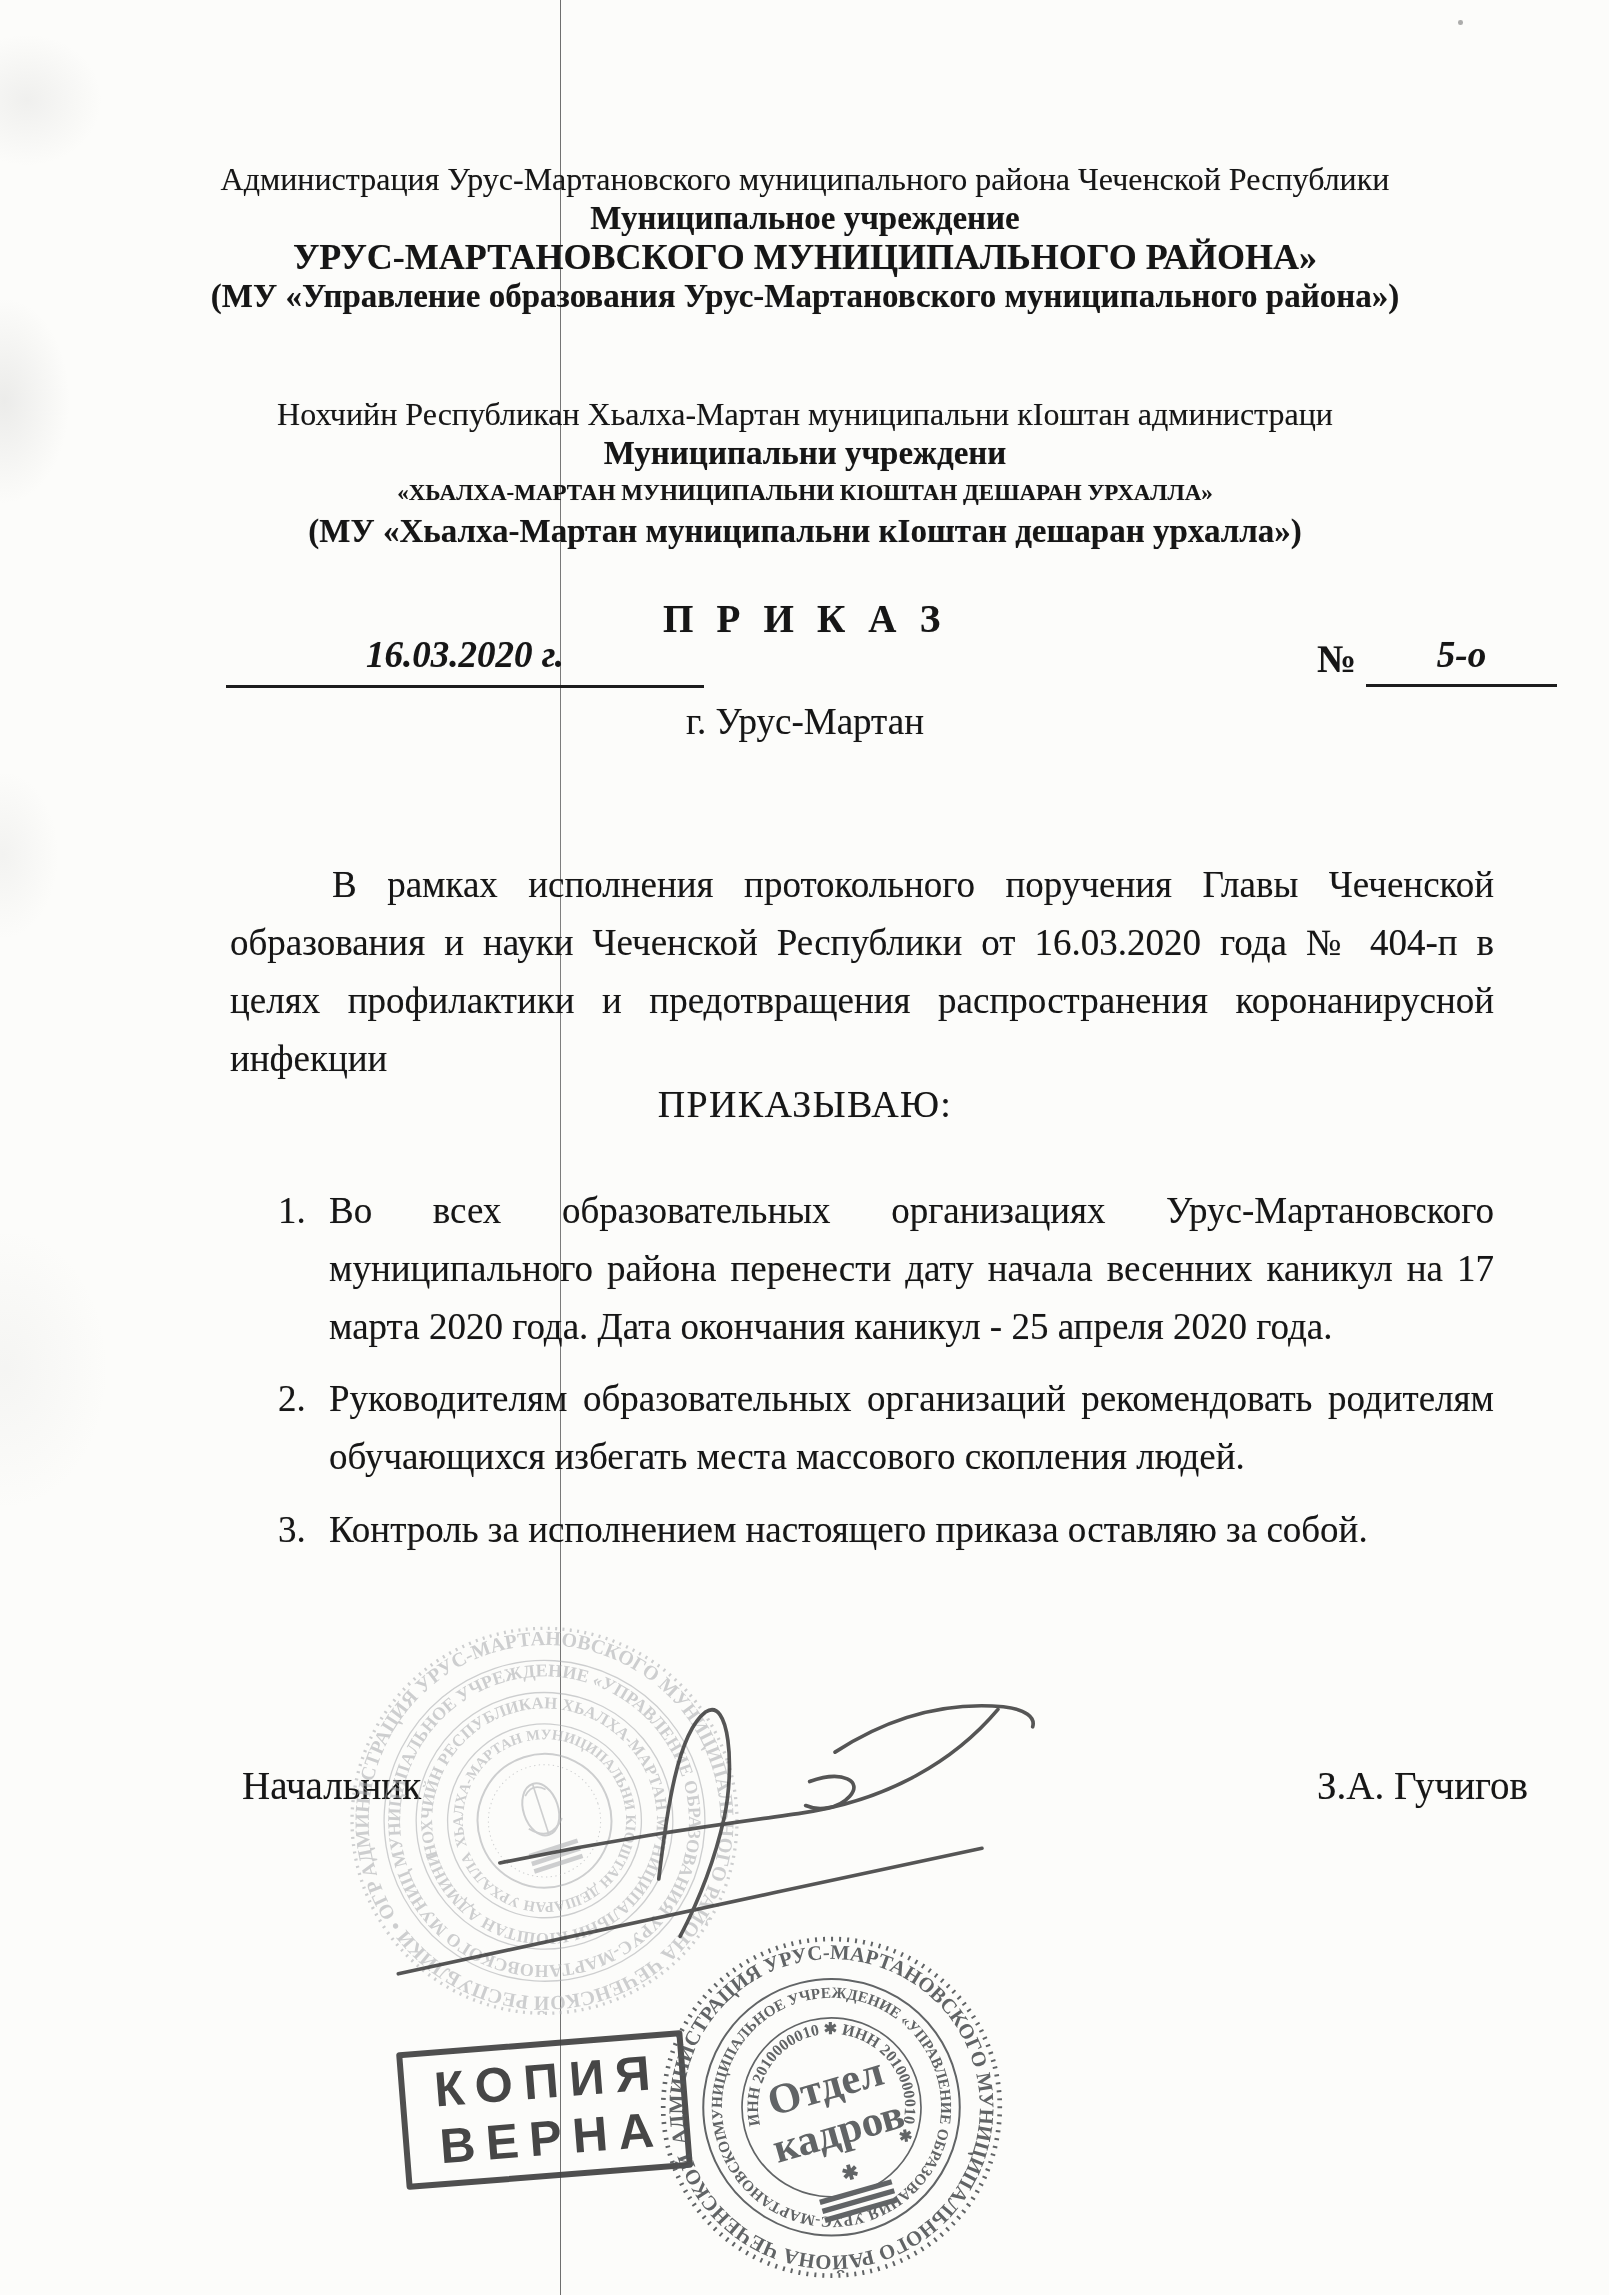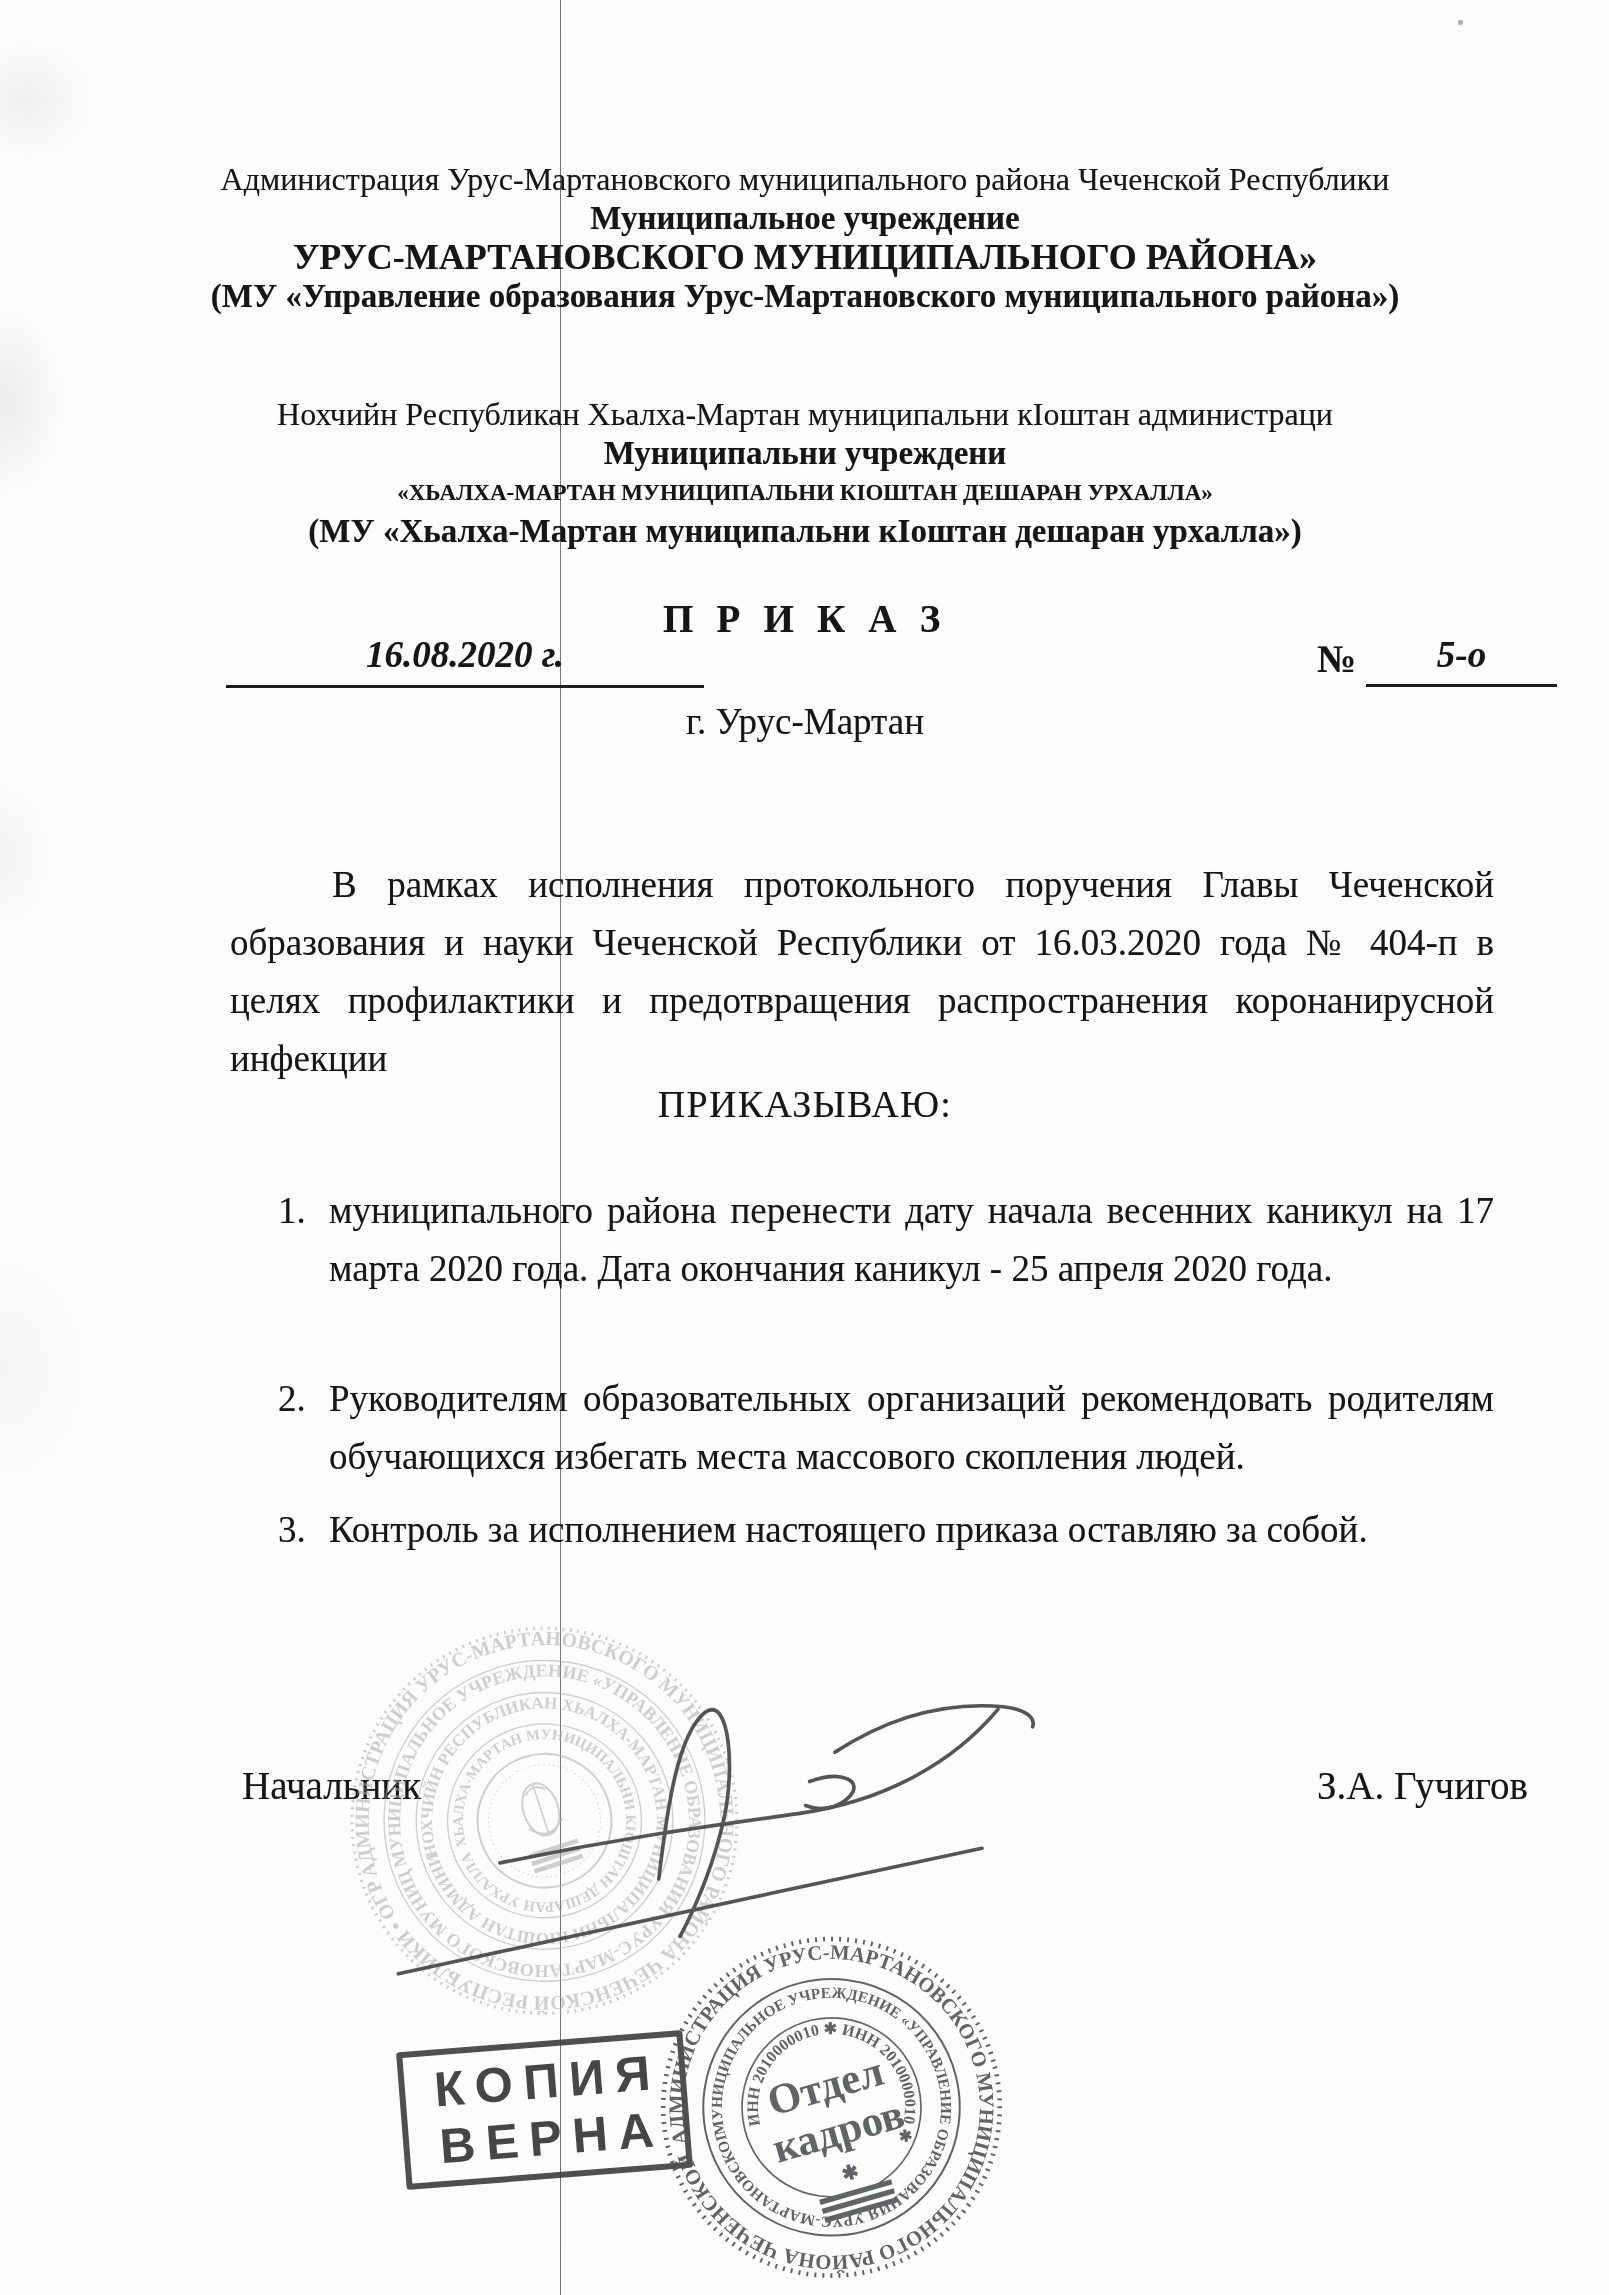--- a/index.html
+++ b/index.html
@@ -83,38 +83,39 @@
 
   <div class="abs hdr che ink" style="top:395px">
     <div class="h-reg">Нохчийн Республикан Хьалха-Мартан муниципальни кІоштан администраци</div>
     <div class="h-b50">Муниципальни учреждени</div>
     <div class="h-b54" style="font-size:23px">«ХЬАЛХА-МАРТАН МУНИЦИПАЛЬНИ КІОШТАН ДЕШАРАН УРХАЛЛА»</div>
     <div class="h-b50">(МУ «Хьалха-Мартан муниципальни кІоштан дешаран урхалла»)</div>
   </div>
 
   <div class="abs title-prikaz ink" style="top:596px">П Р И К А З</div>
 
-  <div class="abs date-block ink">16.08.2020 г.</div>
+  <div class="abs date-block ink">16.03.2020 г.</div>
   <div class="abs num-label ink">№</div>
   <div class="abs num-value ink">5-о</div>
 
   <div class="abs place ink" style="top:700px">г. Урус-Мартан</div>
 
   <div class="abs preamble body-text ink">
     <div class="jl indent">В рамках исполнения протокольного поручения Главы Чеченской</div>
     <div class="jl">образования и науки Чеченской Республики от 16.03.2020 года № 404-п в</div>
     <div class="jl">целях профилактики и предотвращения распространения коронанирусной</div>
     <div class="plain">инфекции</div>
   </div>
 
   <div class="abs orderword ink">ПРИКАЗЫВАЮ:</div>
 
   <div class="abs item body-text ink" style="top:1182px">
     <span class="inum">1.</span>
     <div class="itext">
+      <div class="jl">Во всех образовательных организациях Урус-Мартановского</div>
       <div class="jl">муниципального района перенести дату начала весенних каникул на 17</div>
       <div class="plain">марта 2020 года. Дата окончания каникул - 25 апреля 2020 года.</div>
     </div>
   </div>
 
   <div class="abs item body-text ink" style="top:1370px">
     <span class="inum">2.</span>
     <div class="itext">
       <div class="jl">Руководителям образовательных организаций рекомендовать родителям</div>
       <div class="plain">обучающихся избегать места массового скопления людей.</div>

